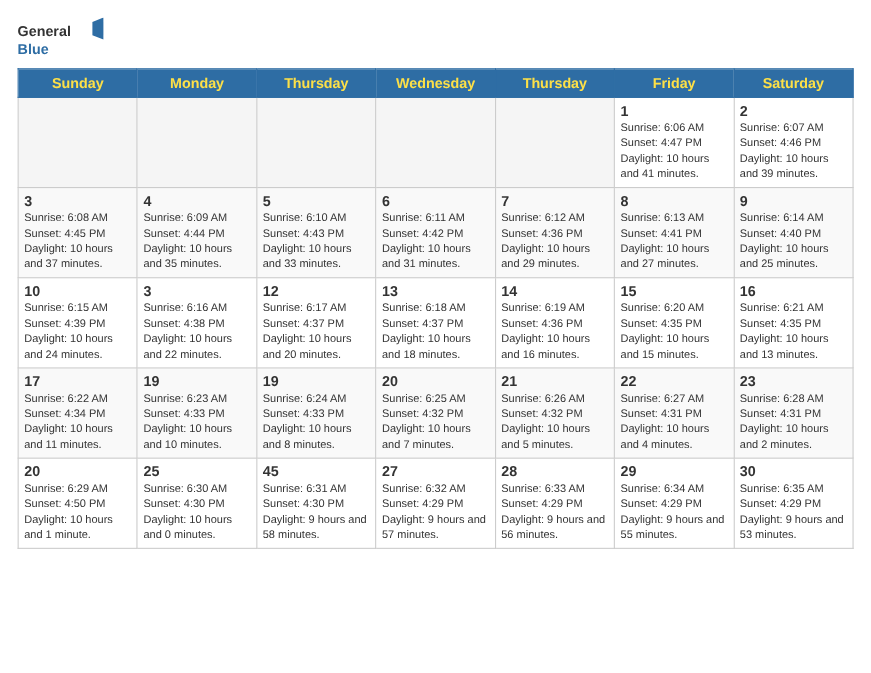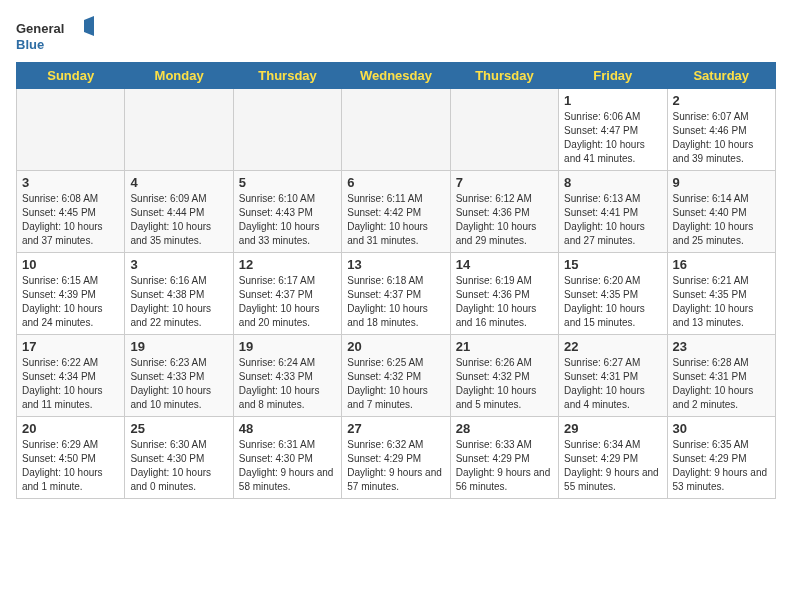--- a/index.html
+++ b/index.html
@@ -264,21 +264,21 @@
 Sunset: 4:50 PM
 Daylight: 10 hours and 1 minute.</div>
         </td>
         <td>
           <span class="day-num">25</span>
           <div class="day-info">Sunrise: 6:30 AM
 Sunset: 4:30 PM
 Daylight: 10 hours and 0 minutes.</div>
         </td>
         <td>
-          <span class="day-num">48</span>
+          <span class="day-num">45</span>
           <div class="day-info">Sunrise: 6:31 AM
 Sunset: 4:30 PM
 Daylight: 9 hours and 58 minutes.</div>
         </td>
         <td>
           <span class="day-num">27</span>
           <div class="day-info">Sunrise: 6:32 AM
 Sunset: 4:29 PM
 Daylight: 9 hours and 57 minutes.</div>
         </td>

